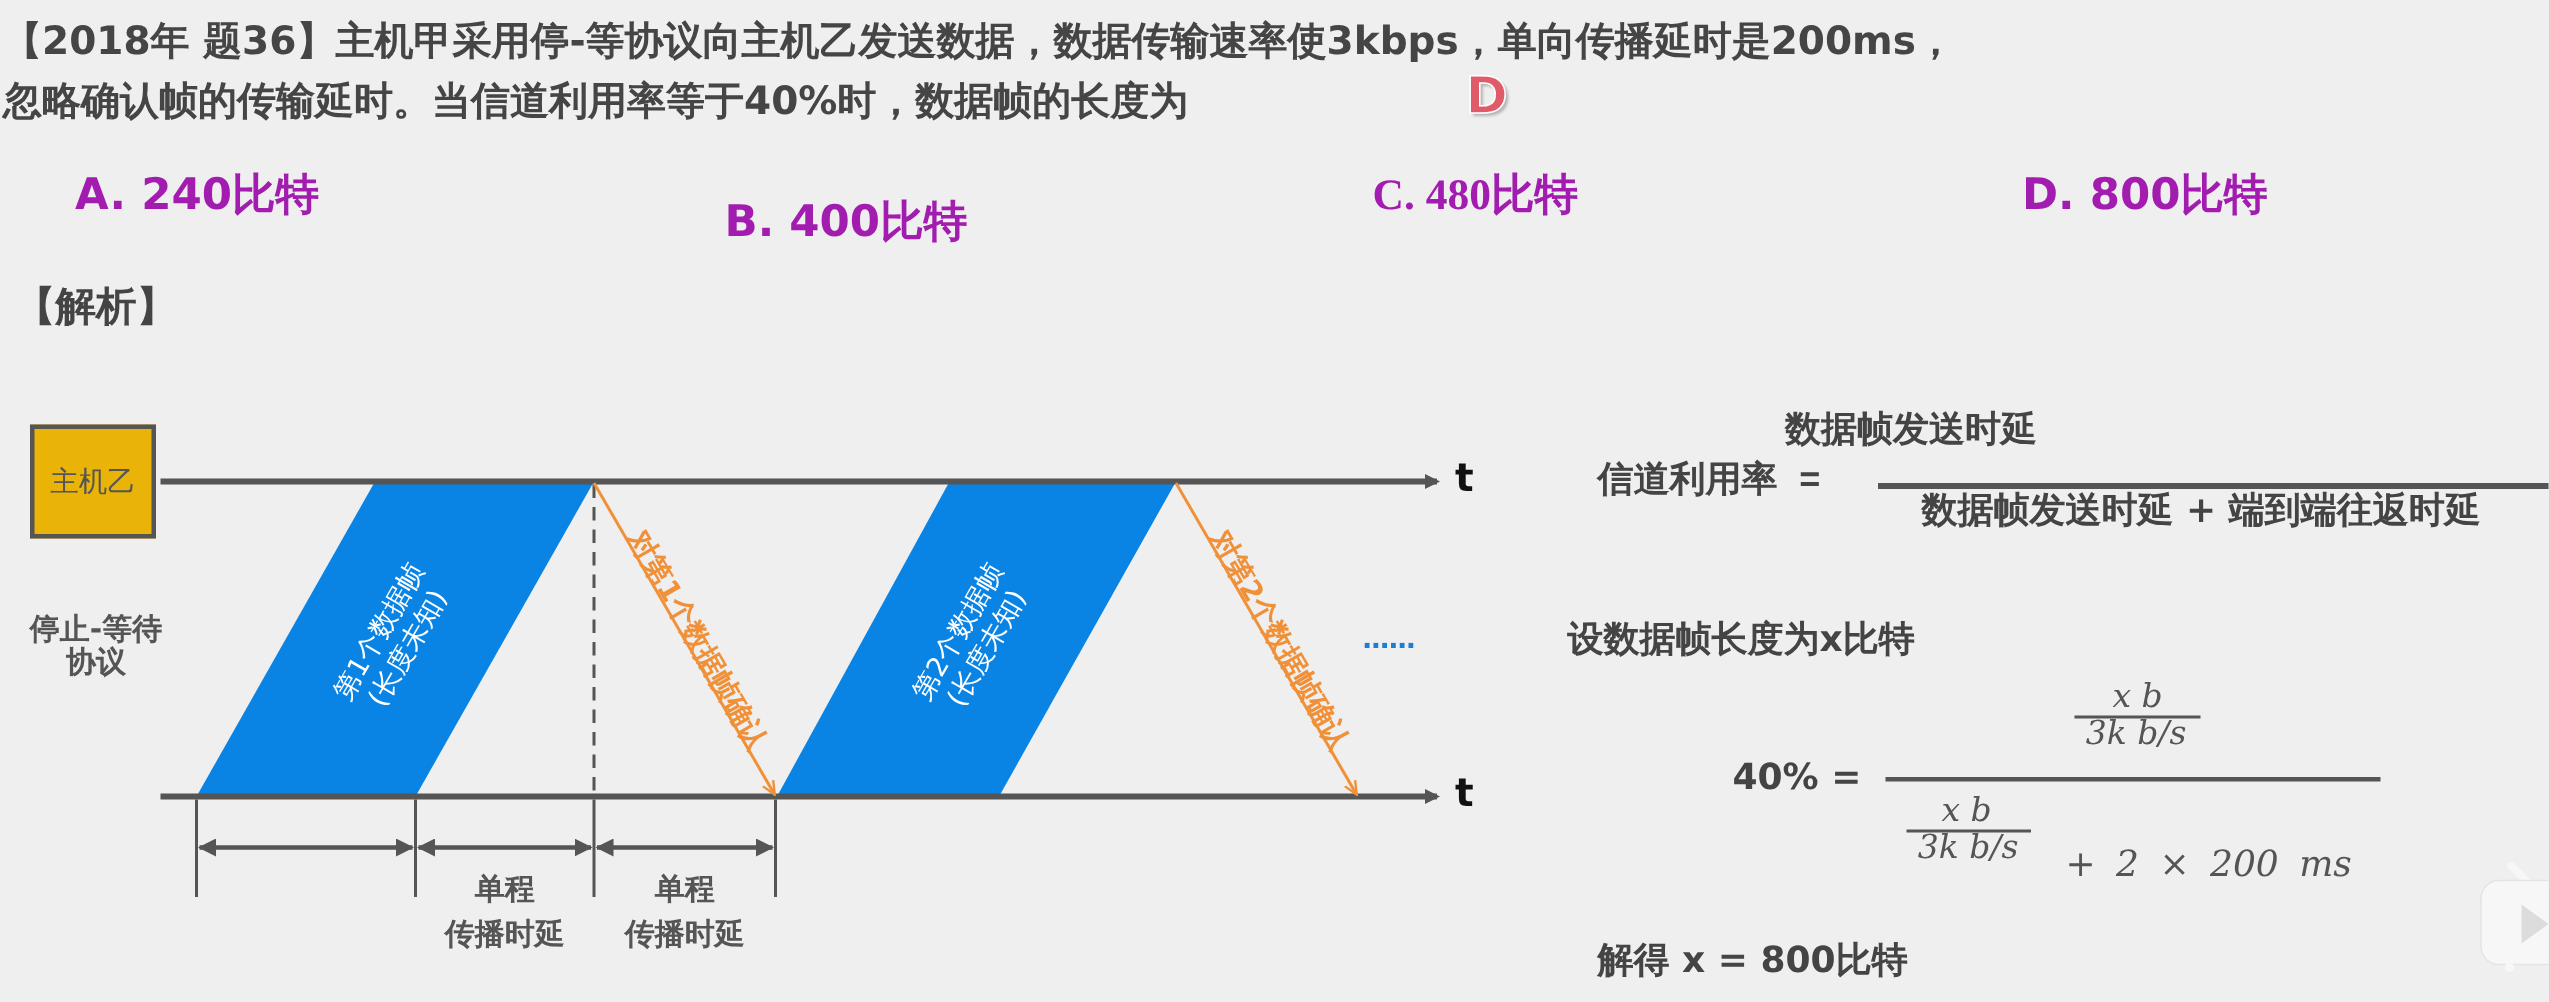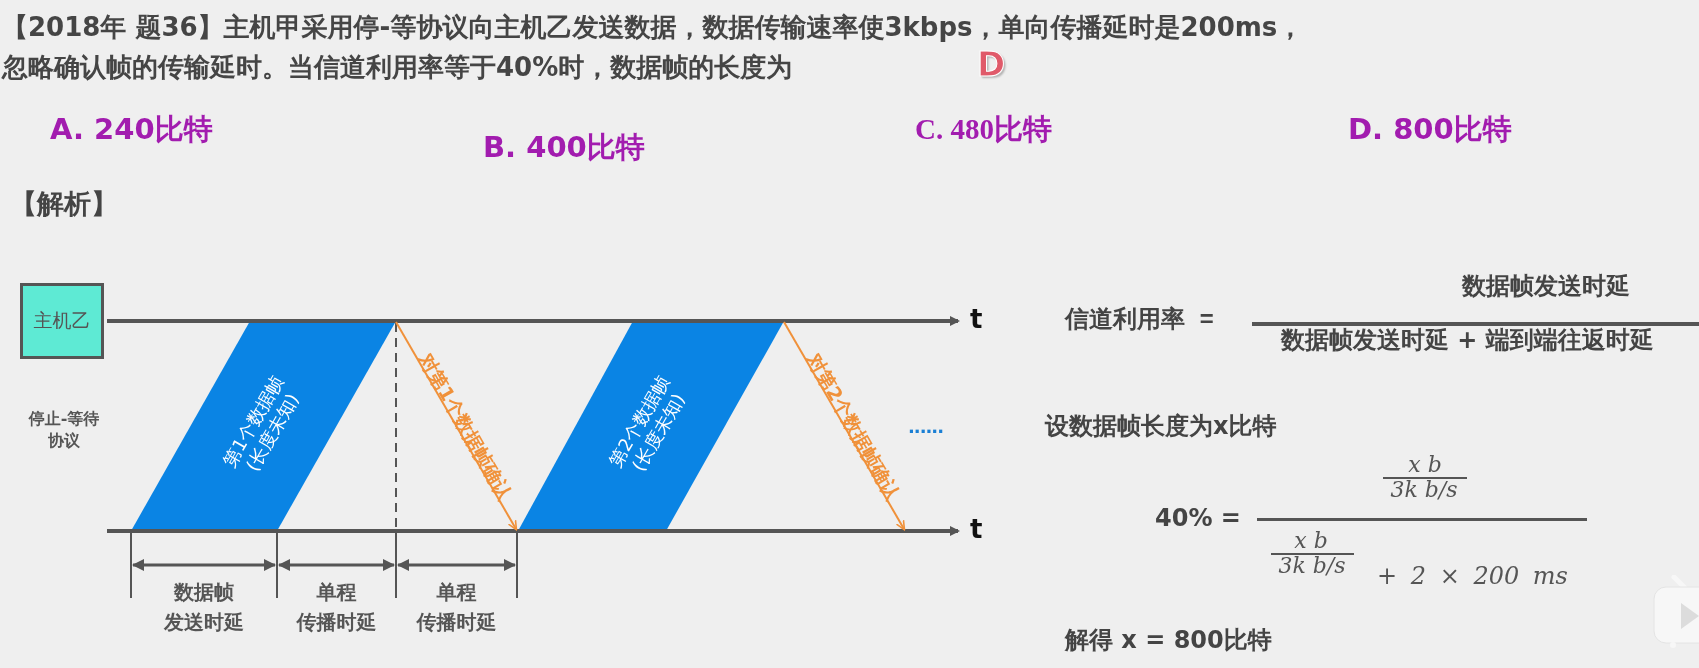--- a/index.html
+++ b/index.html
@@ -20,23 +20,23 @@
     font-size: 34px; font-weight: bold; color: #e05a6a;
     -webkit-text-stroke: 1px #ffffff;
     text-shadow: 1px 1px 0 #bbb, 2px 2px 2px rgba(0,0,0,0.25);
   }
   .option { font-size: 29px; font-weight: bold; color: #a21caf; white-space: nowrap; }
   .section-title { font-size: 27px; font-weight: bold; color: #444; }
   .host-box {
     position: absolute; width: 84px; height: 76px;
     border: 3px solid #555; box-sizing: border-box;
     display: flex; align-items: center; justify-content: center;
-    font-size: 19px; color: #555; background: #5eead4;
+    font-size: 19px; color: #555; background: #eab308;
   }
-  .proto-label { font-size: 16px; font-weight: bold; color: #555; text-align: center; line-height: 22px; }
+  .proto-label { font-size: 20px; font-weight: bold; color: #555; text-align: center; line-height: 22px; }
   .span-label { font-size: 20px; font-weight: bold; color: #555; text-align: center; line-height: 30px; }
   .t-label { font-size: 26px; font-weight: bold; color: #111; font-family: "DejaVu Sans", sans-serif; }
   .formula-text { font-size: 24px; font-weight: bold; color: #444; white-space: nowrap; }
   .math { font-family: "DejaVu Serif", "Liberation Serif", serif; font-style: italic; color: #555; white-space: nowrap; }
   .frac-line { position: absolute; background: #555; }
   .rot-text {
     position: absolute; white-space: nowrap; text-align: center;
     transform-origin: center center;
   }
   .tv-icon { position: absolute; }
@@ -112,36 +112,32 @@
   <div class="rot-text" style="left:574px; top:405px; width:150px; transform:rotate(-60deg); color:#ffffff; font-size:18px; line-height:22px;">
     <div>第2个数据帧</div>
     <div>(长度未知)</div>
   </div>
 
   <div class="rot-text" style="left:360px; top:414px; width:210px; transform:rotate(60deg); color:#f0913a; font-size:19px; font-weight:bold;">对第1个数据帧确认</div>
   <div class="rot-text" style="left:748px; top:414px; width:210px; transform:rotate(60deg); color:#f0913a; font-size:19px; font-weight:bold;">对第2个数据帧确认</div>
 
   <div class="abs" style="left:908px; top:416px; color:#1a7fd4; font-size:18px; font-weight:bold; letter-spacing:-1px;">......</div>
 
-  <div class="abs span-label" style="left:141px; top:577px; width:126px;">
-    <div>数据帧</div>
-    <div>发送时延</div>
-  </div>
   <div class="abs span-label" style="left:277px; top:577px; width:119px;">
     <div>单程</div>
     <div>传播时延</div>
   </div>
   <div class="abs span-label" style="left:396px; top:577px; width:121px;">
     <div>单程</div>
     <div>传播时延</div>
   </div>
 </div>
 
 <div class="abs formula-text" style="left:1065px; top:303px;font-family:Liberation Mono, monospace;">信道利用率 =</div>
-<div class="abs formula-text" style="left:1250px; top:270px; width:440px; text-align:right; margin-left:-60px;">数据帧发送时延</div>
+<div class="abs formula-text" style="left:1250px; top:270px; width:440px; text-align:left; margin-left:-60px;">数据帧发送时延</div>
 <div class="frac-line" style="left:1252px; top:322px; width:447px; height:4px;"></div>
 <div class="abs formula-text" style="left:1265px; top:324px;margin-left:16px;">数据帧发送时延 + 端到端往返时延</div>
 
 <div class="abs formula-text" style="left:1045px; top:410px;">设数据帧长度为x比特</div>
 
 <div class="abs formula-text" style="left:1155px; top:504px;">40% =</div>
 
 <div class="abs math" style="left:1382px; top:454px; width:86px; text-align:center; font-size:22px; line-height:22px;">x  b</div>
 <div class="frac-line" style="left:1383px; top:477px; width:84px; height:2px;"></div>
 <div class="abs math" style="left:1376px; top:478px; width:96px; text-align:center; font-size:22px; line-height:24px;">3k  b/s</div>

